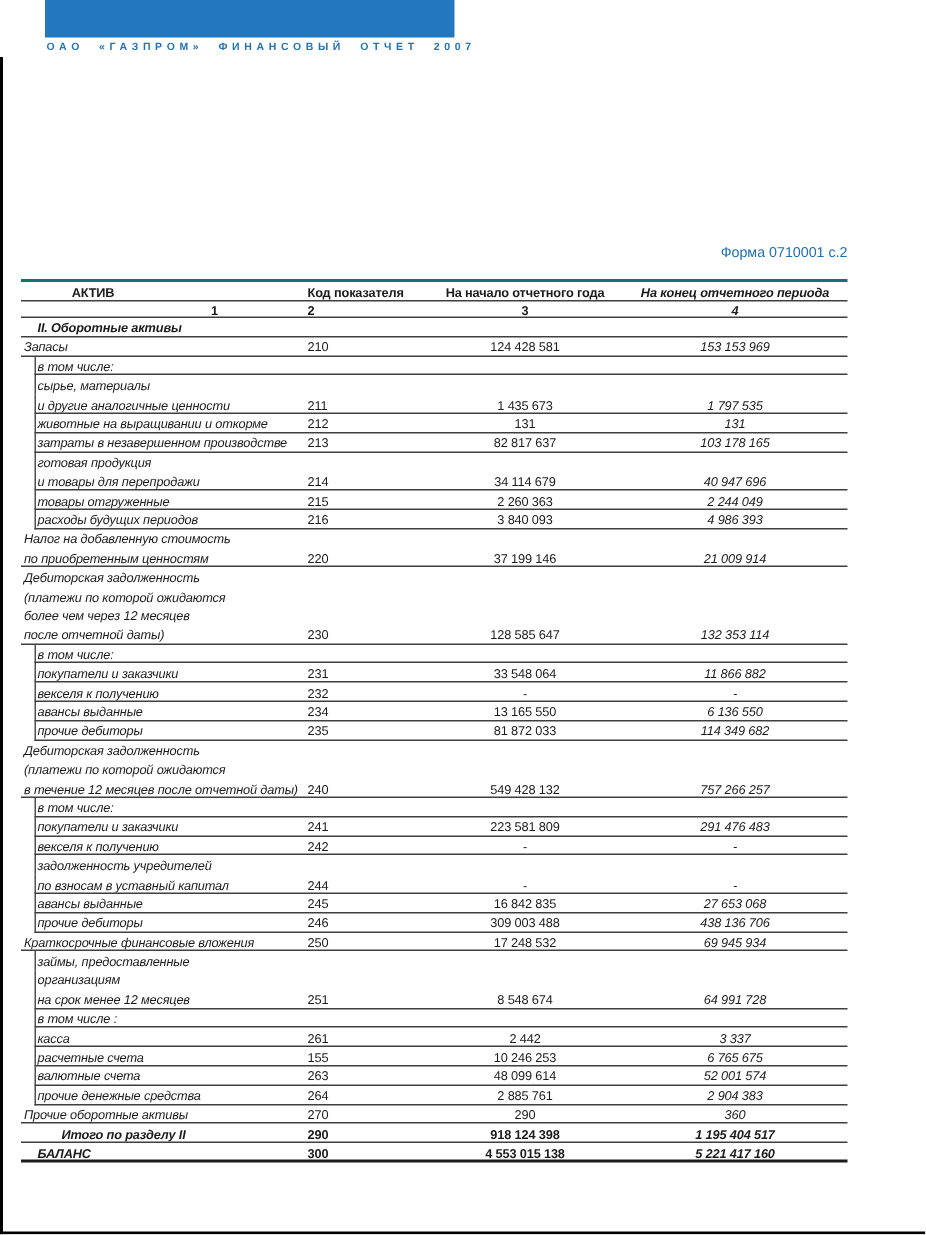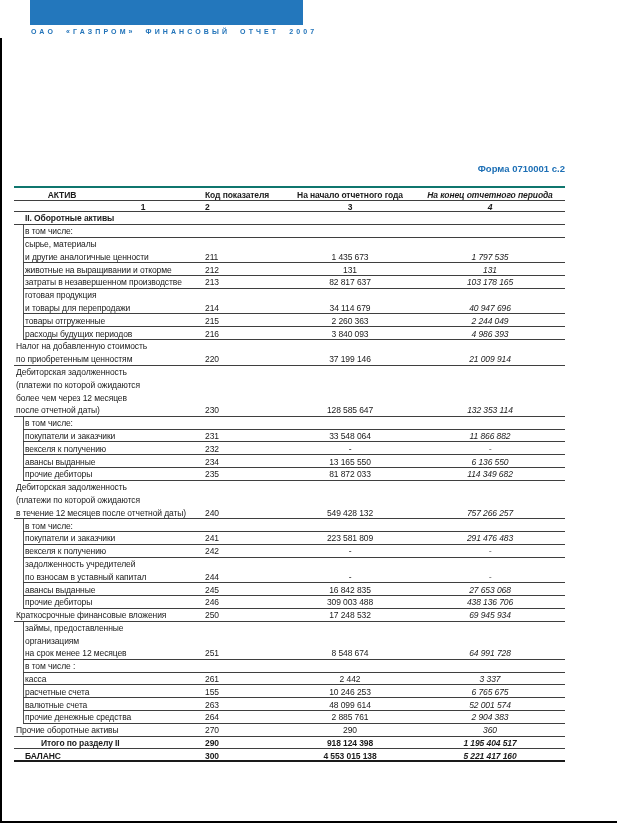--- a/index.html
+++ b/index.html
@@ -10,35 +10,35 @@
   .edge-left  { position:absolute; left:0; top:38px; bottom:0; width:2px; background:#000; }
   .edge-bottom{ position:absolute; left:0; bottom:0; width:100%; height:2px; background:#000; }
 
   .brand-bar  { position:absolute; left:30px; top:0; width:273px; height:25px; background:#2377bc; }
   .brand-line {
     position:absolute; left:31px; top:28px; font-size:7px; font-weight:bold;
     color:#2173b9; letter-spacing:3.1px; word-spacing:5px; white-space:nowrap;
   }
   .form-label {
     position:absolute; top:163px; left:14px; width:551px; text-align:right;
-    color:#1d6fb5; font-weight:bold; font-size:9.5px;
+    color:#1d6fb5; font-weight:normal; font-size:9.5px;
   }
 
   .btable { position:absolute; left:14px; top:186px; width:551px; border-top:2px solid #0f766e; font-size:8.5px; }
   .trow  { position:relative; display:flex; align-items:center; height:12.8px; letter-spacing:-0.1px; }
   .trow.hrow { height:13px; font-weight:bold; }
   .trow.nrow { height:11px; font-weight:bold; }
   .trow.hrow::after, .trow.nrow::after, .rule-full::after {
     content:""; position:absolute; left:0; right:0; bottom:0; height:1px; background:#3f3f3f;
   }
   .rule-thick::after { content:""; position:absolute; left:0; right:0; bottom:0; height:2px; background:#1a1a1a; }
   .rule-indent::after { content:""; position:absolute; left:9px; right:0; bottom:0; height:1px; background:#3f3f3f; }
   .tick::before { content:""; position:absolute; left:9px; top:0; bottom:0; width:1px; background:#4f4f4f; }
 
-  .c-label { width:191px; box-sizing:border-box; white-space:nowrap; overflow:hidden; }
+  .c-label { width:191px; box-sizing:border-box; white-space:nowrap; overflow:hidden;font-style:italic; }
   .c-code  { width:80px;  text-align:left; }
   .c-v1    { width:130px; text-align:center; }
   .c-v2    { width:150px; text-align:center;font-style:italic; }
   .ind0 { padding-left:2px; }
   .ind1 { padding-left:11px; }
   .ind2 { padding-left:27px; }
   .bold { font-weight:bold; }
 
   .h-aktiv { width:191px; box-sizing:border-box; padding-right:95px; text-align:center; }
   .n-one   { width:191px; box-sizing:border-box; padding-left:67px; text-align:center; }
@@ -68,20 +68,26 @@
       <div class="c-v1">3</div>
       <div class="c-v2">4</div>
     </div>
     <div id="tbody">
         <div class="trow body bold rule-full">
           <div class="c-label ind1">II. Оборотные активы</div>
           <div class="c-code"></div>
           <div class="c-v1"></div>
           <div class="c-v2"></div>
         </div>
+        <div class="trow body rule-full">
+          <div class="c-label ind0">Запасы</div>
+          <div class="c-code">210</div>
+          <div class="c-v1">124 428 581</div>
+          <div class="c-v2">153 153 969</div>
+        </div>
         <div class="trow body rule-indent tick">
           <div class="c-label ind1">в  том числе:</div>
           <div class="c-code"></div>
           <div class="c-v1"></div>
           <div class="c-v2"></div>
         </div>
         <div class="trow body tick">
           <div class="c-label ind1">сырье, материалы</div>
           <div class="c-code"></div>
           <div class="c-v1"></div>

